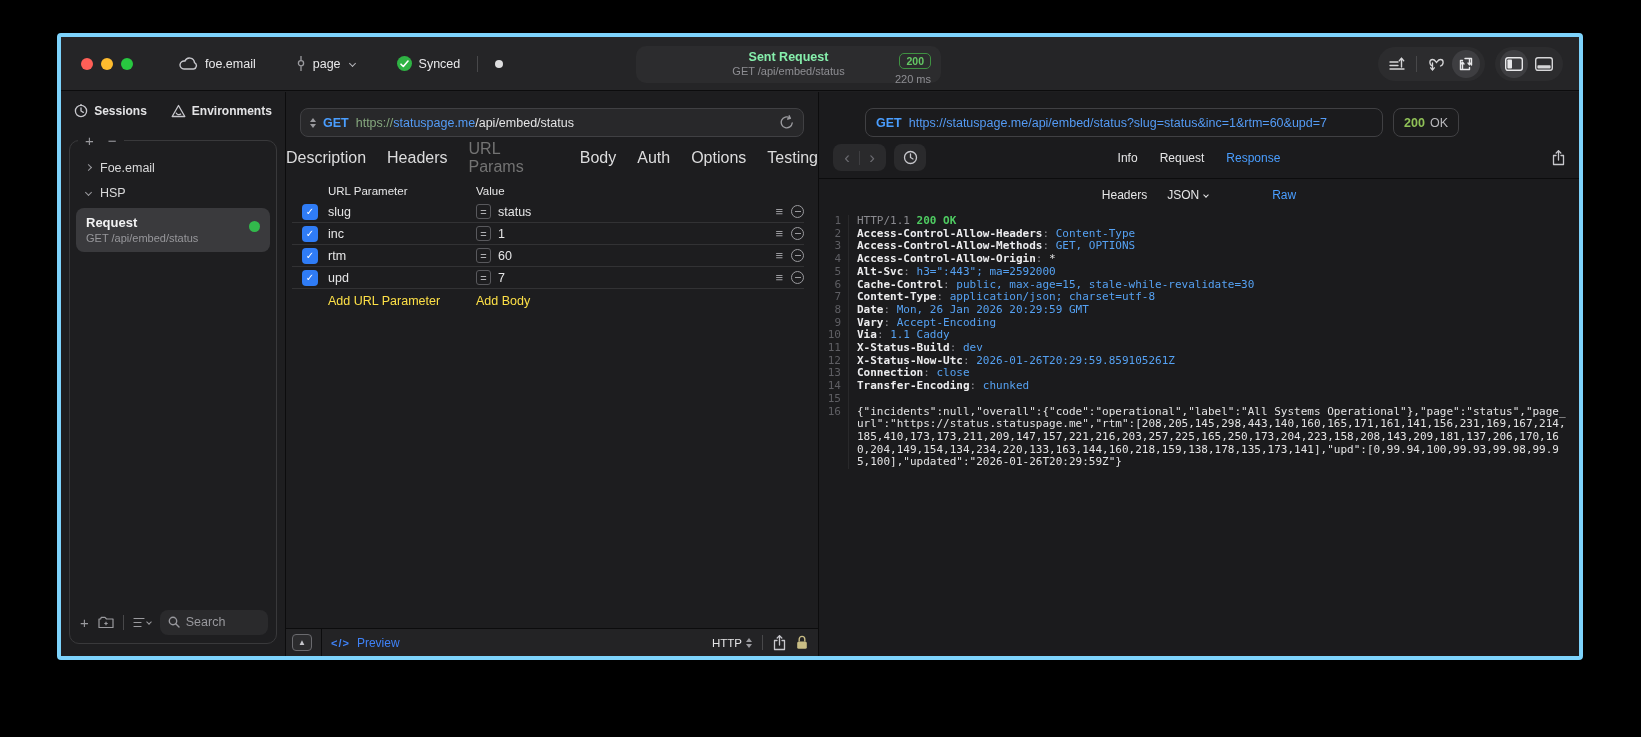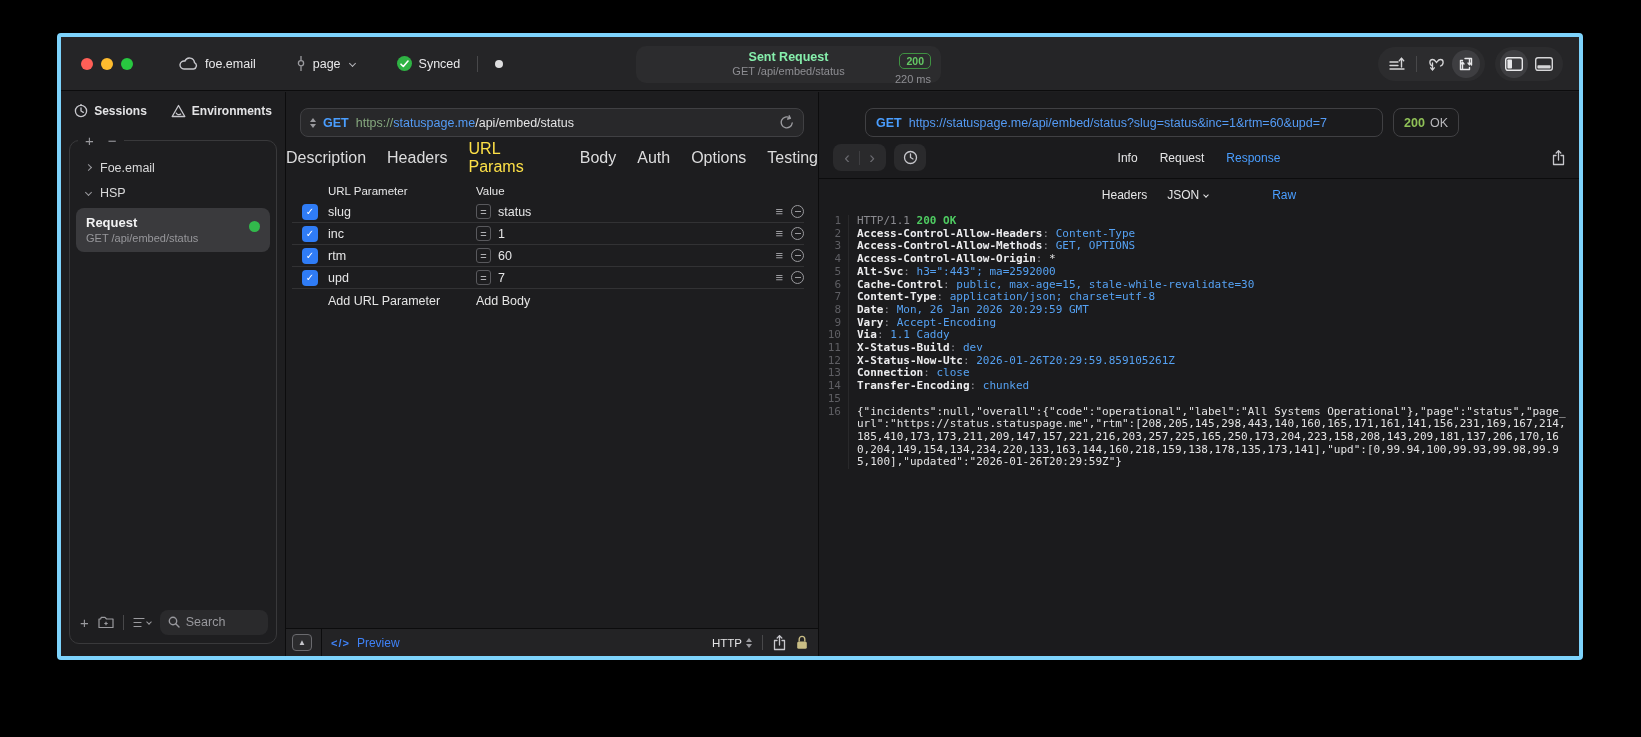--- a/index.html
+++ b/index.html
@@ -63,37 +63,37 @@
   .stepper { display:inline-flex; flex-direction:column; gap:2px; }
   .stepper i { display:block; width:0; height:0; border-left:3.5px solid transparent; border-right:3.5px solid transparent; }
   .stepper i.up { border-bottom:4.5px solid #9a9a9e; }
   .stepper i.down { border-top:4.5px solid #9a9a9e; }
   .m-get { color:#4a9eff; font-weight:700; }
   .u-scheme { color:#86a87e; }
   .u-host { color:#549bf5; }
   .u-path { color:#e4e4e5; }
   .refresh { margin-left:auto; color:#9a9a9e; }
   .mid-tabs { height:42px; display:flex; align-items:center; justify-content:center; gap:21px; font-size:16px; color:#dcdcdd; }
-  .mid-tab.active { color:#fde047; }
+  .mid-tab.active { color:#737373; }
 
   .ptable { margin-top:2px; font-size:12.5px; }
   .prow { display:grid; grid-template-columns:36px 148px 1fr 44px; align-items:center; height:22px; margin:0 14px 0 6px; border-bottom:1px solid #323234; }
   .prow.head { border-bottom:none; height:20px; color:#8a8a8f; font-size:11.5px; }
   .prow.head .c2 { padding-left:0; }
   .prow .c1 { display:flex; justify-content:center; }
   .prow .c2 { color:#e6e6e7; }
   .prow .c3 { display:flex; align-items:center; gap:7px; color:#e6e6e7; }
   .prow .c4 { display:flex; align-items:center; justify-content:flex-end; gap:8px; color:#9a9a9e; }
   .cbx { width:16px; height:16px; border-radius:4px; background:#2f7cf6; color:#fff; font-size:10px; font-weight:700; display:flex; align-items:center; justify-content:center; }
   .eqbox { width:15px; height:15px; border:1px solid #59595d; border-radius:3px; color:#b0b0b3; font-size:11px; display:flex; align-items:center; justify-content:center; }
   .drag-lines { font-size:13px; color:#9a9a9e; letter-spacing:0; }
   .rm-circle { width:13px; height:13px; border:1.3px solid #9a9a9e; border-radius:50%; position:relative; }
   .rm-circle::after { content:""; position:absolute; left:2.5px; right:2.5px; top:50%; margin-top:-0.7px; height:1.4px; background:#9a9a9e; }
   .prow.addrow { border-bottom:none; color:#717176; height:24px; }
-  .prow.addrow .c2, .prow.addrow .c3 { color:#e5e5e5; }
+  .prow.addrow .c2, .prow.addrow .c3 { color:#fde047; }
 
   .mid-footer { margin-top:auto; height:28px; background:#232325; border-top:1px solid #0c0c0d; display:flex; align-items:center; padding:0 10px 0 6px; gap:9px; }
   .collapse-box { width:20px; height:17px; border:1px solid #6a6a6e; border-radius:4px; color:#c7c7cc; font-size:8px; display:flex; align-items:center; justify-content:center; background:#2c2c2e; }
   .mid-footer .vsep { width:1px; height:28px; background:#0c0c0d; }
   .preview { display:flex; align-items:center; gap:7px; color:#3f82f7; font-size:12px; }
   .preview .code-g { font-weight:700; font-size:11px; letter-spacing:1px; }
   .mid-footer .right { margin-left:auto; display:flex; align-items:center; gap:10px; color:#e3e3e5; font-size:11.5px; }
   .mid-footer .right .vsep2 { width:1px; height:15px; background:#48484a; }
 
   

